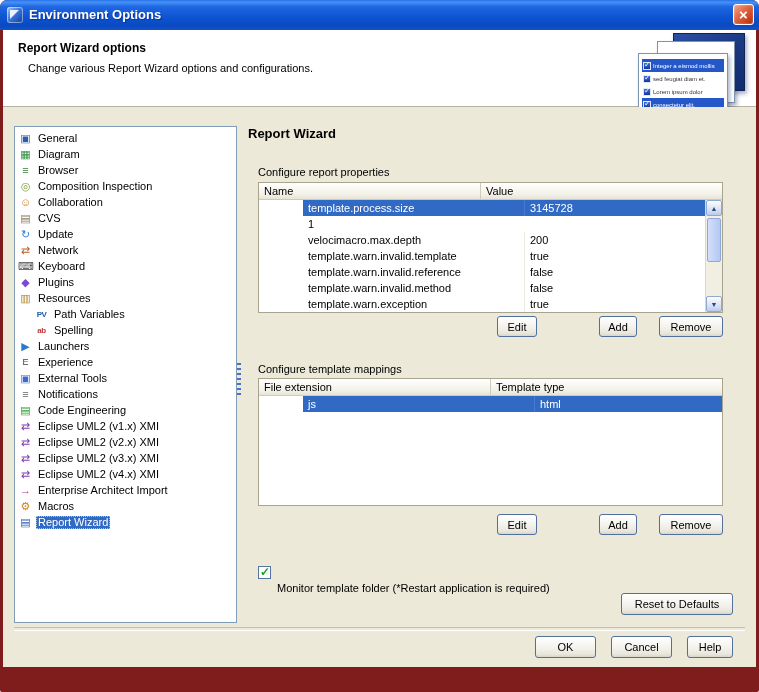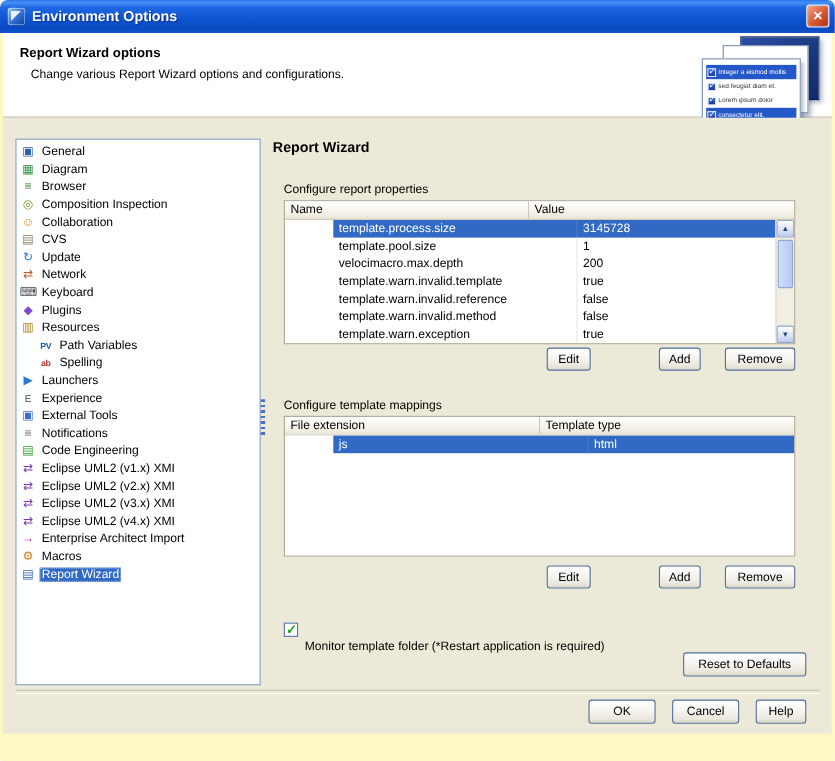--- a/index.html
+++ b/index.html
@@ -1,19 +1,19 @@
 <!DOCTYPE html>
 <html><head>
 <meta charset="utf-8">
 <style>
   html,body{margin:0;padding:0;background:#ffffff;}
   *{cursor:default;}
   .window{
     position:relative;width:759px;height:692px;box-sizing:border-box;
-    background:#fef9c3;padding:30px 3px 3px;border-radius:7px 7px 2px 2px;
+    background:#7f1d1d;padding:30px 3px 3px;border-radius:7px 7px 2px 2px;
     font-family:"Liberation Sans",sans-serif;overflow:hidden;
   }
   
   .titlebar{position:absolute;top:0;left:0;right:0;height:30px;border-radius:6px 6px 0 0;
     background:linear-gradient(180deg,#2a75ec 0%,#4490f6 8%,#2068e2 22%,#0d55d2 55%,#0a49c0 86%,#1254cc 100%);}
   .title-icon{position:absolute;left:7px;top:7px;width:16px;height:16px;border-radius:3px;
     background:linear-gradient(135deg,#a6c9f9 0%,#3b78dd 45%,#0b3c9c 100%);
     box-shadow:inset 0 0 0 1px rgba(255,255,255,.45);}
   .title-icon::after{content:"";position:absolute;left:3px;top:3px;width:0;height:0;
     border-top:9px solid rgba(255,255,255,.9);border-right:9px solid transparent;}
@@ -269,21 +269,20 @@
         <div class="thead">
           <span class="hcell hc1">Name</span>
           <span class="hcell hc2">Value</span>
         </div>
         <div class="tbody">
             <div class="trow selected">
               <span class="cell bc1">template.process.size</span>
               <span class="cell bc2">3145728</span>
             </div>
             <div class="trow">
-              <span class="cell bc1">template.pool.size</span>
               <span class="cell bc2">1</span>
             </div>
             <div class="trow">
               <span class="cell bc1">velocimacro.max.depth</span>
               <span class="cell bc2">200</span>
             </div>
             <div class="trow">
               <span class="cell bc1">template.warn.invalid.template</span>
               <span class="cell bc2">true</span>
             </div>

